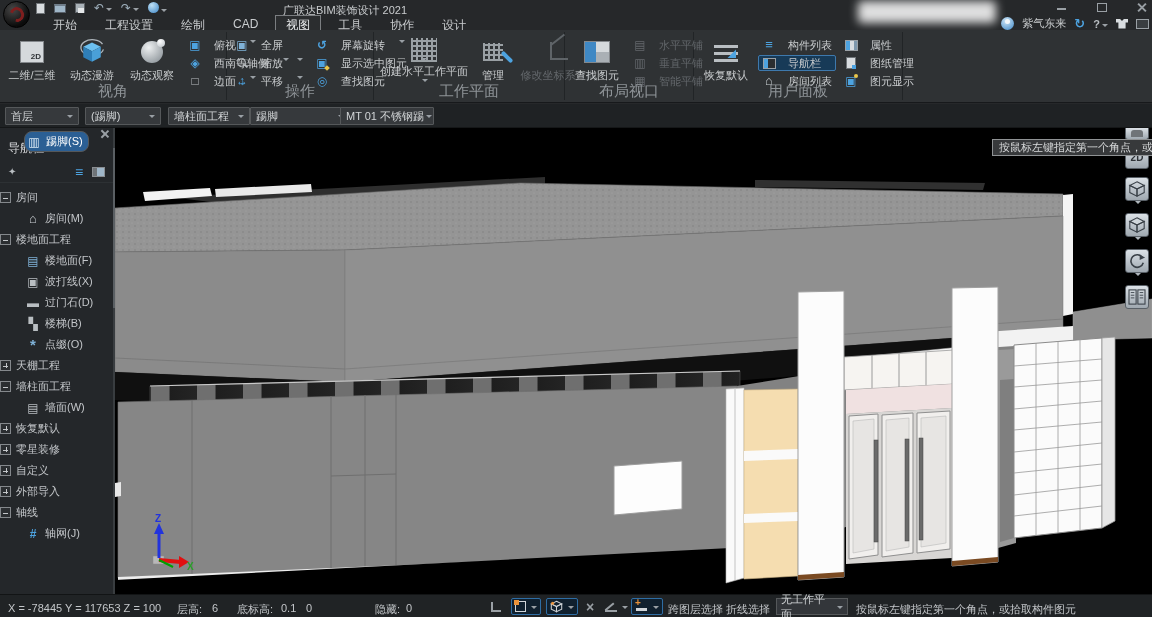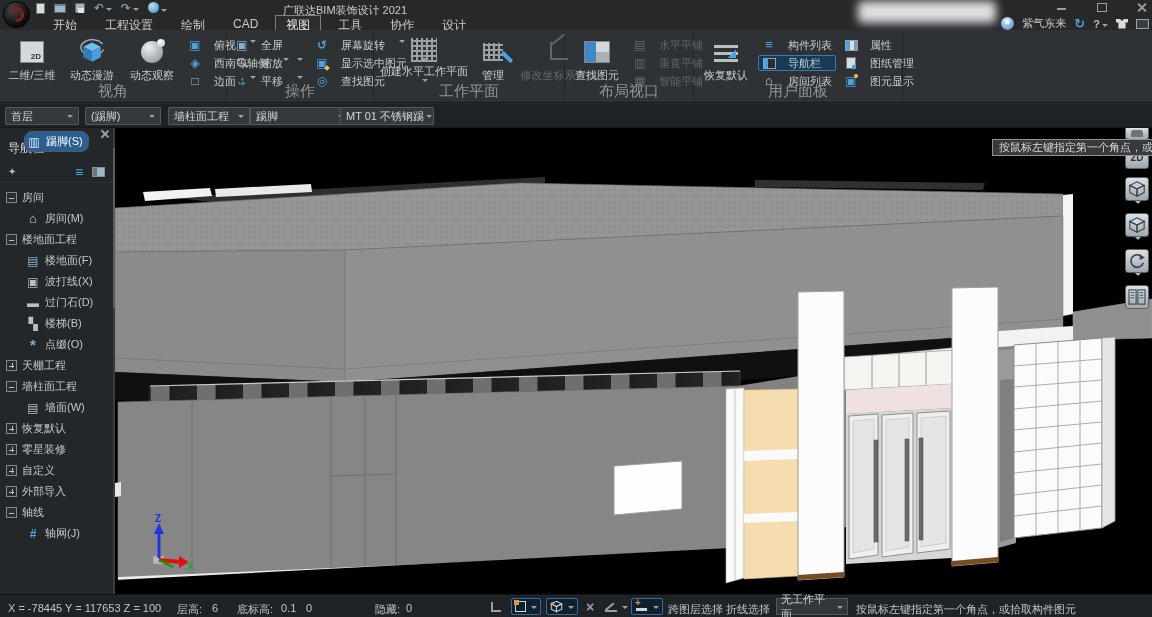--- a/index.html
+++ b/index.html
@@ -112,21 +112,21 @@
   .sb-close::before { transform:rotate(45deg);} .sb-close::after{ transform:rotate(-45deg); }
   .sb-title { padding:12px 0 4px 8px; color:#d4d6d8; font-size:12px; }
   .sb-tools { height:22px; display:flex; align-items:center; padding:0 8px; gap:6px; border-bottom:1px solid #2d3134; }
   .ic-pin { width:11px; height:11px; position:relative; }
   .ic-pin::before { content:"\2726"; color:#b9bec2; font-size:10px; position:absolute; left:0; top:0; }
   .sb-tools .spacer { flex:1; }
   .ic-listblue::before { content:"\2261"; color:#4da3e0; font-weight:bold; font-size:14px; }
   .ic-panelsm { width:13px; height:10px; border:1px solid #8a8e92; background:linear-gradient(90deg,#6f7478 0 4px,#9fb6c8 4px); }
   .tree { padding-top:4px; }
   .trow { height:21px; display:flex; align-items:center; gap:5px; color:#c3c6c9; white-space:nowrap; }
-  .trow.g { padding-left:6px; }
+  .trow.g { padding-left:0; }
   .trow.c { margin-left:24px; padding-left:2px;border-radius:8px; }
   .trow.c.sel { background:#2b5f94; color:#fff; }
   .exp { width:11px; height:11px; border:1px solid #84888c; position:relative; flex:none; background:#2b2e31; }
   .exp::before { content:""; position:absolute; left:2px; top:4.5px; width:5px; height:1px; background:#c3c6c9; }
   .exp.plus::after { content:""; position:absolute; left:4.5px; top:2px; width:1px; height:5px; background:#c3c6c9; }
   .tic { width:14px; height:14px; flex:none; display:inline-flex; align-items:center; justify-content:center; font-size:12px; }
   .ti-house::before { content:"\2302"; color:#c8cdd1; font-size:13px; }
   .ti-floor::before { content:"\25A4"; color:#7fb2d8; }
   .ti-waveline::before { content:"\25A3"; color:#b9bec2; }
   .ti-doorstone::before { content:"\25AC"; color:#b9bec2; }

